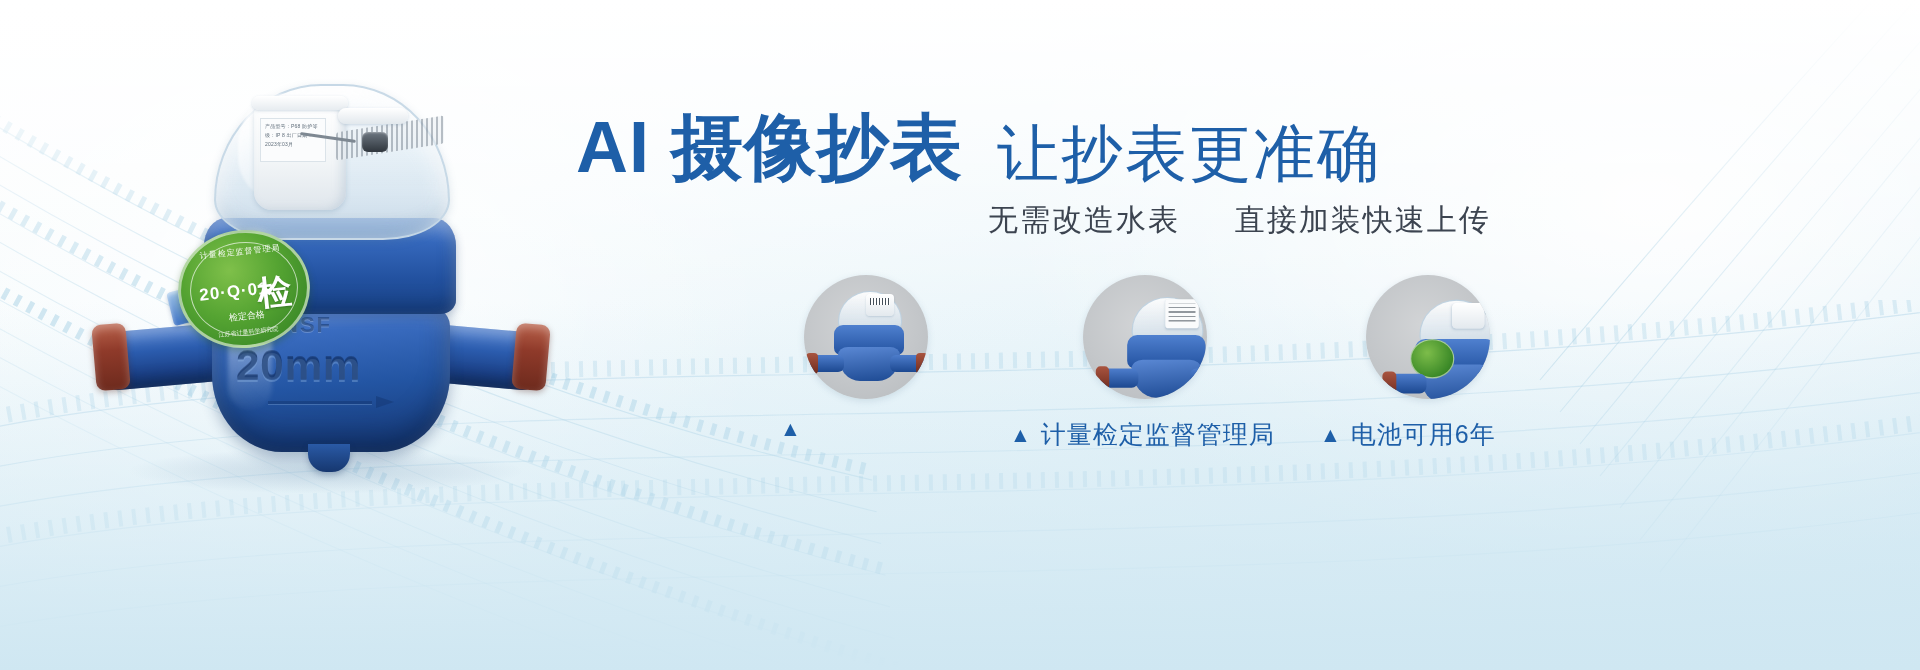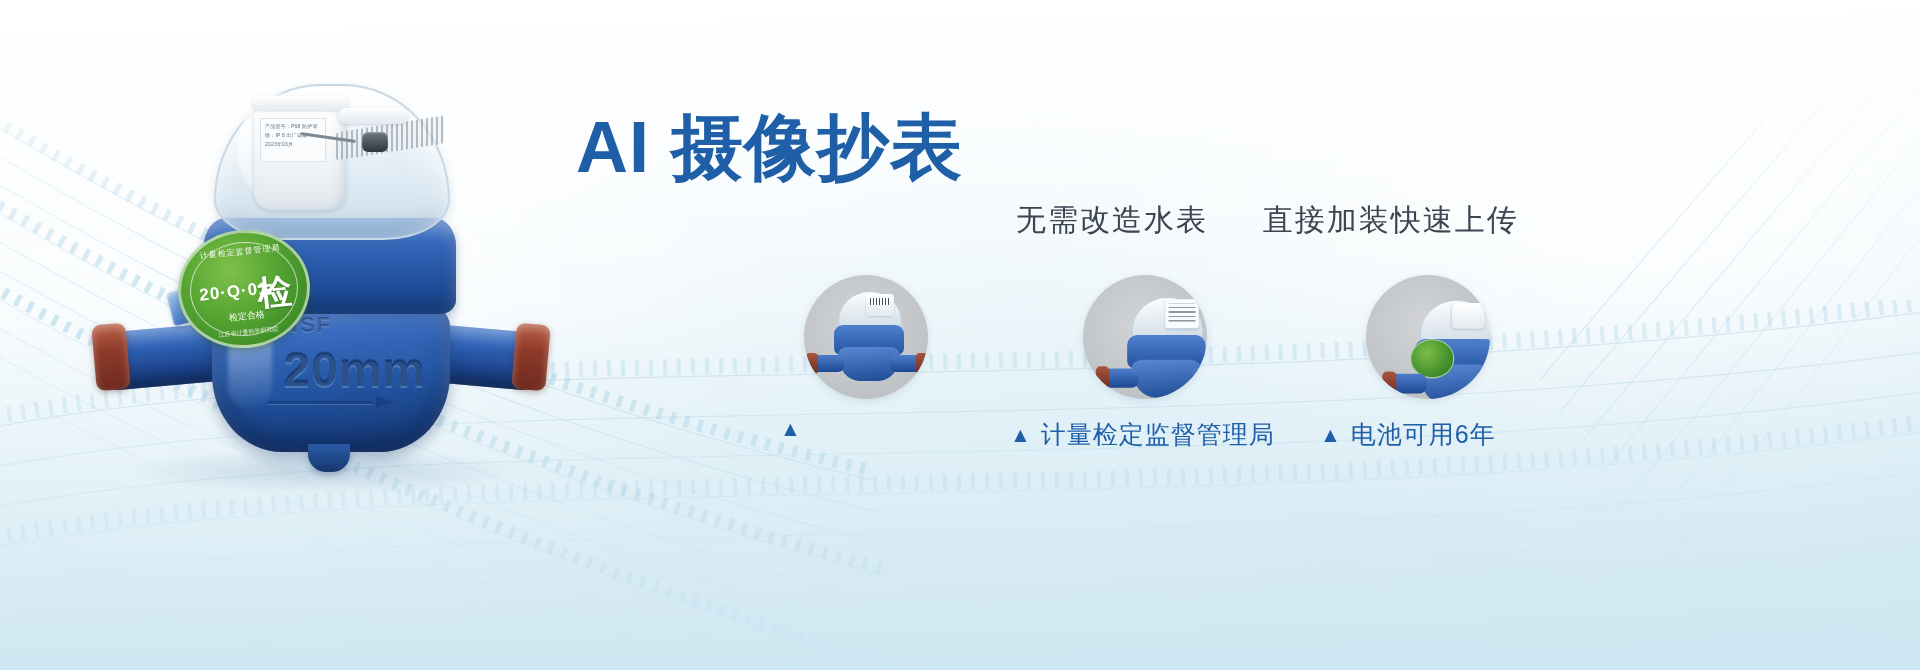--- a/index.html
+++ b/index.html
@@ -259,22 +259,22 @@
     left: 142px; top: 236px;
     width: 44px; height: 96px;
     border-radius: 30px;
     background: linear-gradient(170deg, rgba(255,255,255,.5), rgba(255,255,255,0));
     filter: blur(2px);
   }
   .size-emboss {
     position: absolute;
     left: 150px; top: 264px;
     width: 190px;
-    text-align: right;
-    font-size: 48px;
+    text-align: left;
+    font-size: 42px;
     font-weight: 700;
     color: rgba(18,52,108,.5);
     text-shadow: 0 2px 0 rgba(150,185,230,.35), 0 -1px 0 rgba(10,30,70,.4);
     letter-spacing: 1px;
   }
   .arrow-emboss {
     position: absolute;
     left: 182px; top: 318px;
     width: 126px; height: 12px;
   }
@@ -342,21 +342,21 @@
   .headline-sub {
     font-size: 62px;
     font-weight: 400;
     letter-spacing: 2px;
     margin-left: 34px;
     color: #1e5fa8;
   }
 
   .subhead {
     position: absolute;
-    left: 1016px;
+    left: 988px;
     top: 200px;
     font-size: 30px;
     letter-spacing: 2px;
     color: #3c4450;
     white-space: nowrap;
   }
   .subhead .gap { display: inline-block; width: 34px; }
 
   
   .thumbs {
@@ -590,20 +590,21 @@
       <div class="seal-top">计量检定监督管理局</div>
       <div class="seal-num">20·Q·01</div>
       <div class="seal-char">检</div>
       <div class="seal-bottom">检定合格</div>
       <div class="seal-bottom2">江苏省计量科学研究院</div>
     </div>
   </div>
 
   <div class="headline">
     <span class="headline-main">AI 摄像抄表</span>
+    <span class="headline-sub">让抄表更准确</span>
   </div>
 
   <div class="subhead">
     <span>无需改造水表</span>
     <span class="gap"></span>
     <span>直接加装快速上传</span>
   </div>
 
   <div class="thumbs">
 

